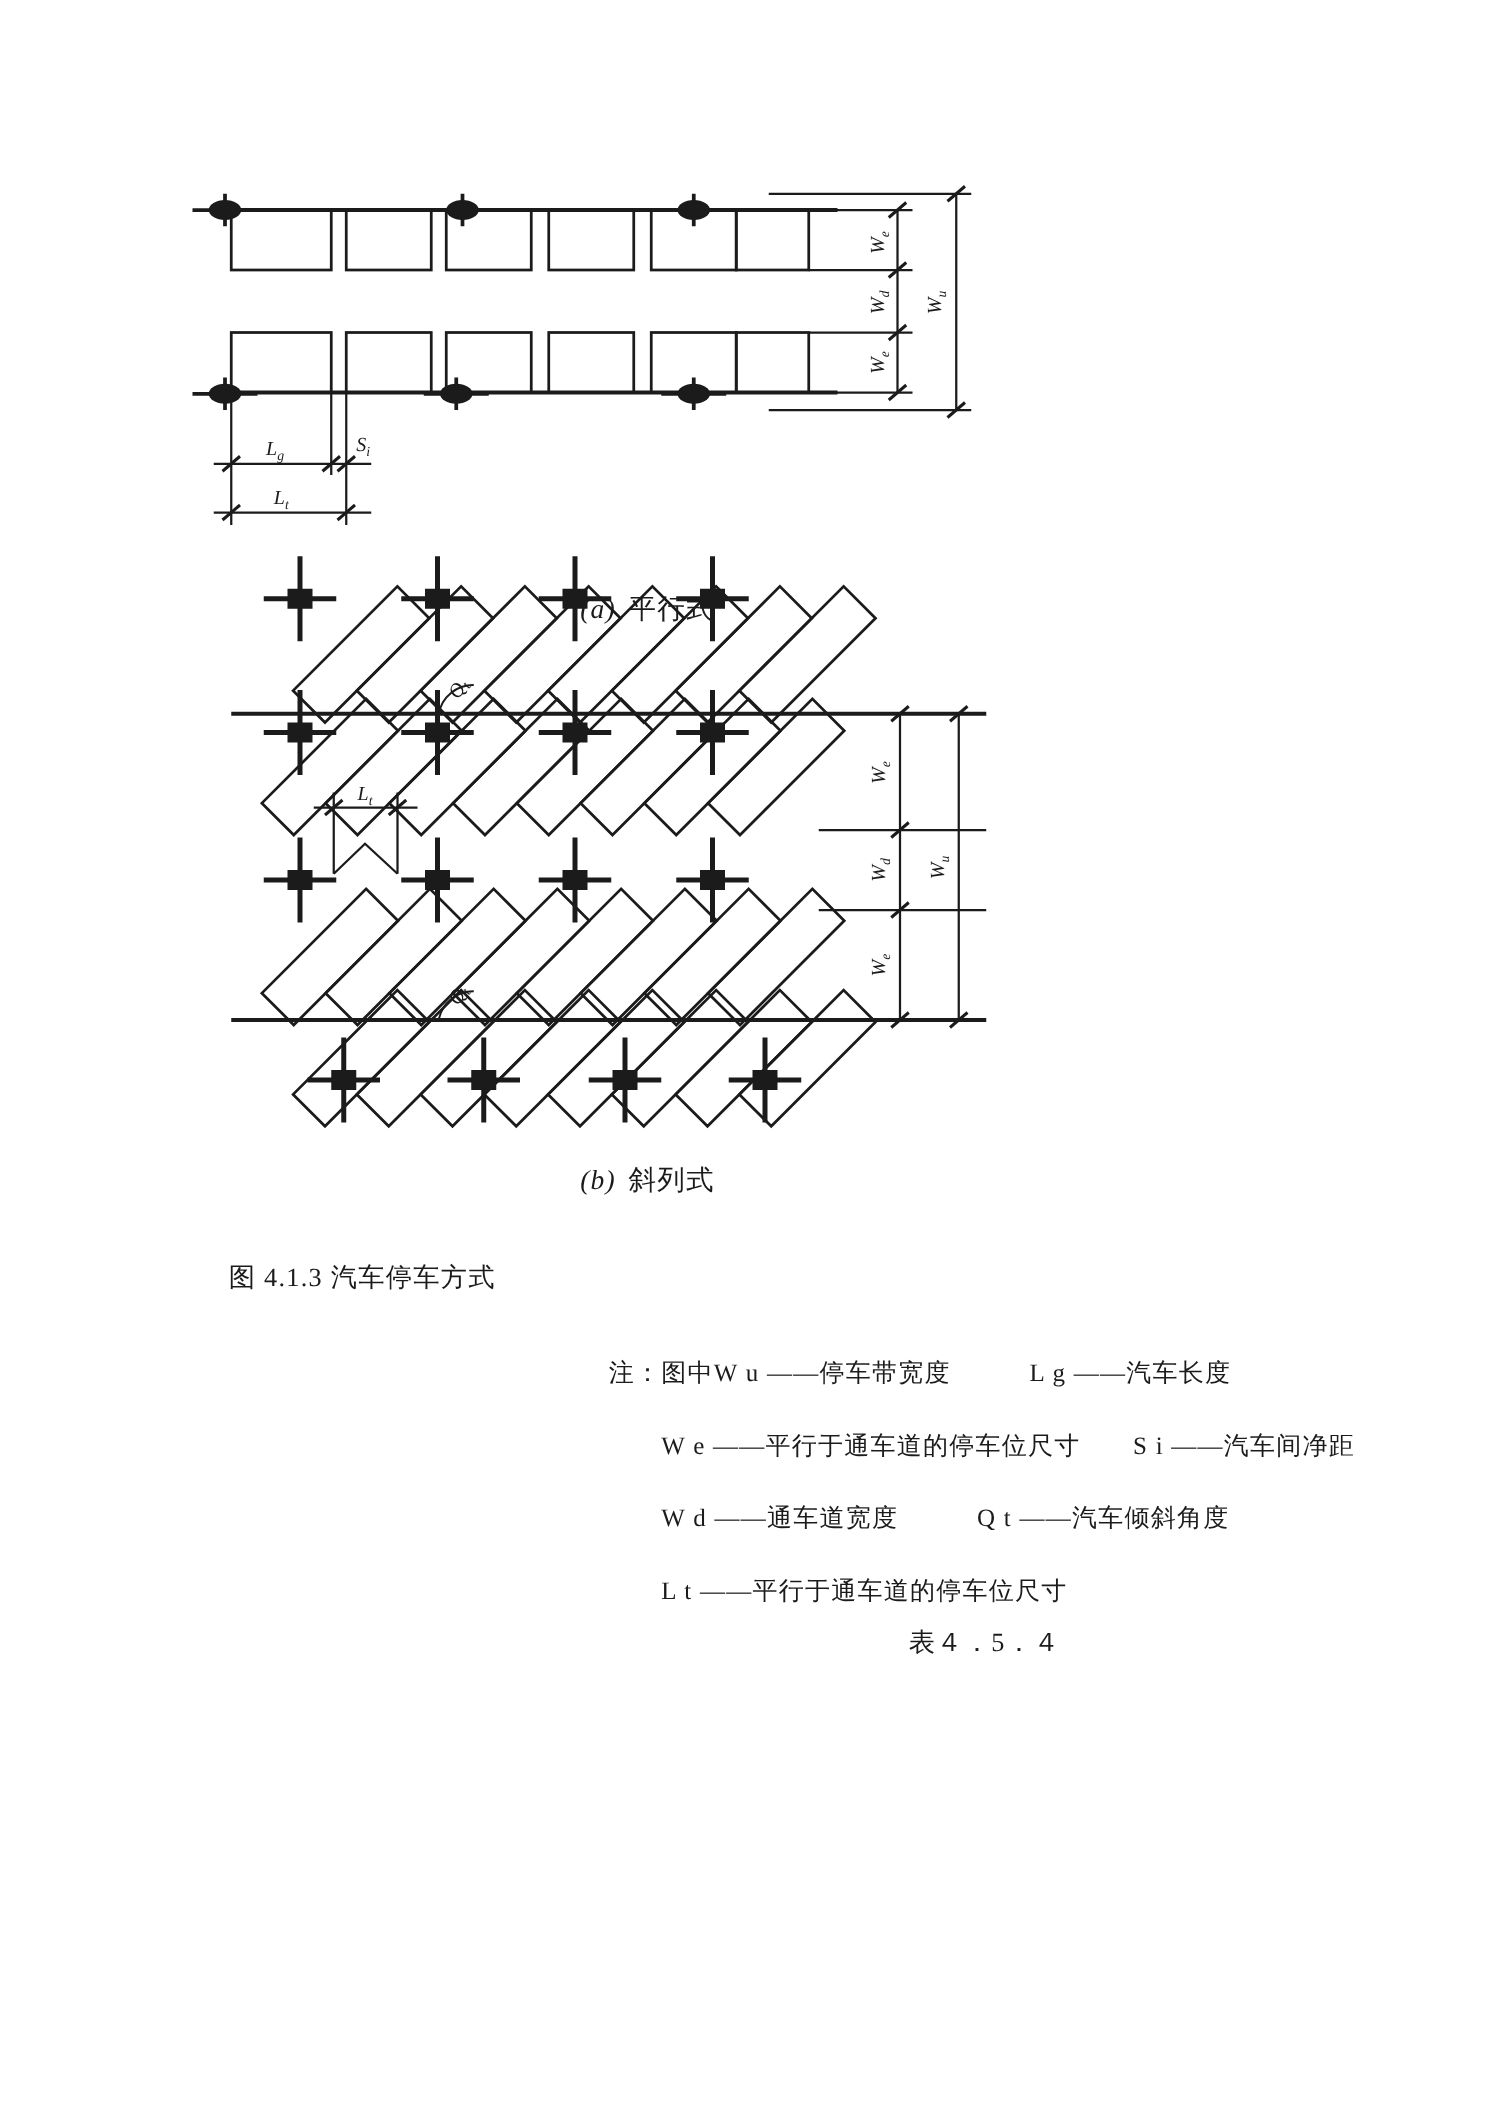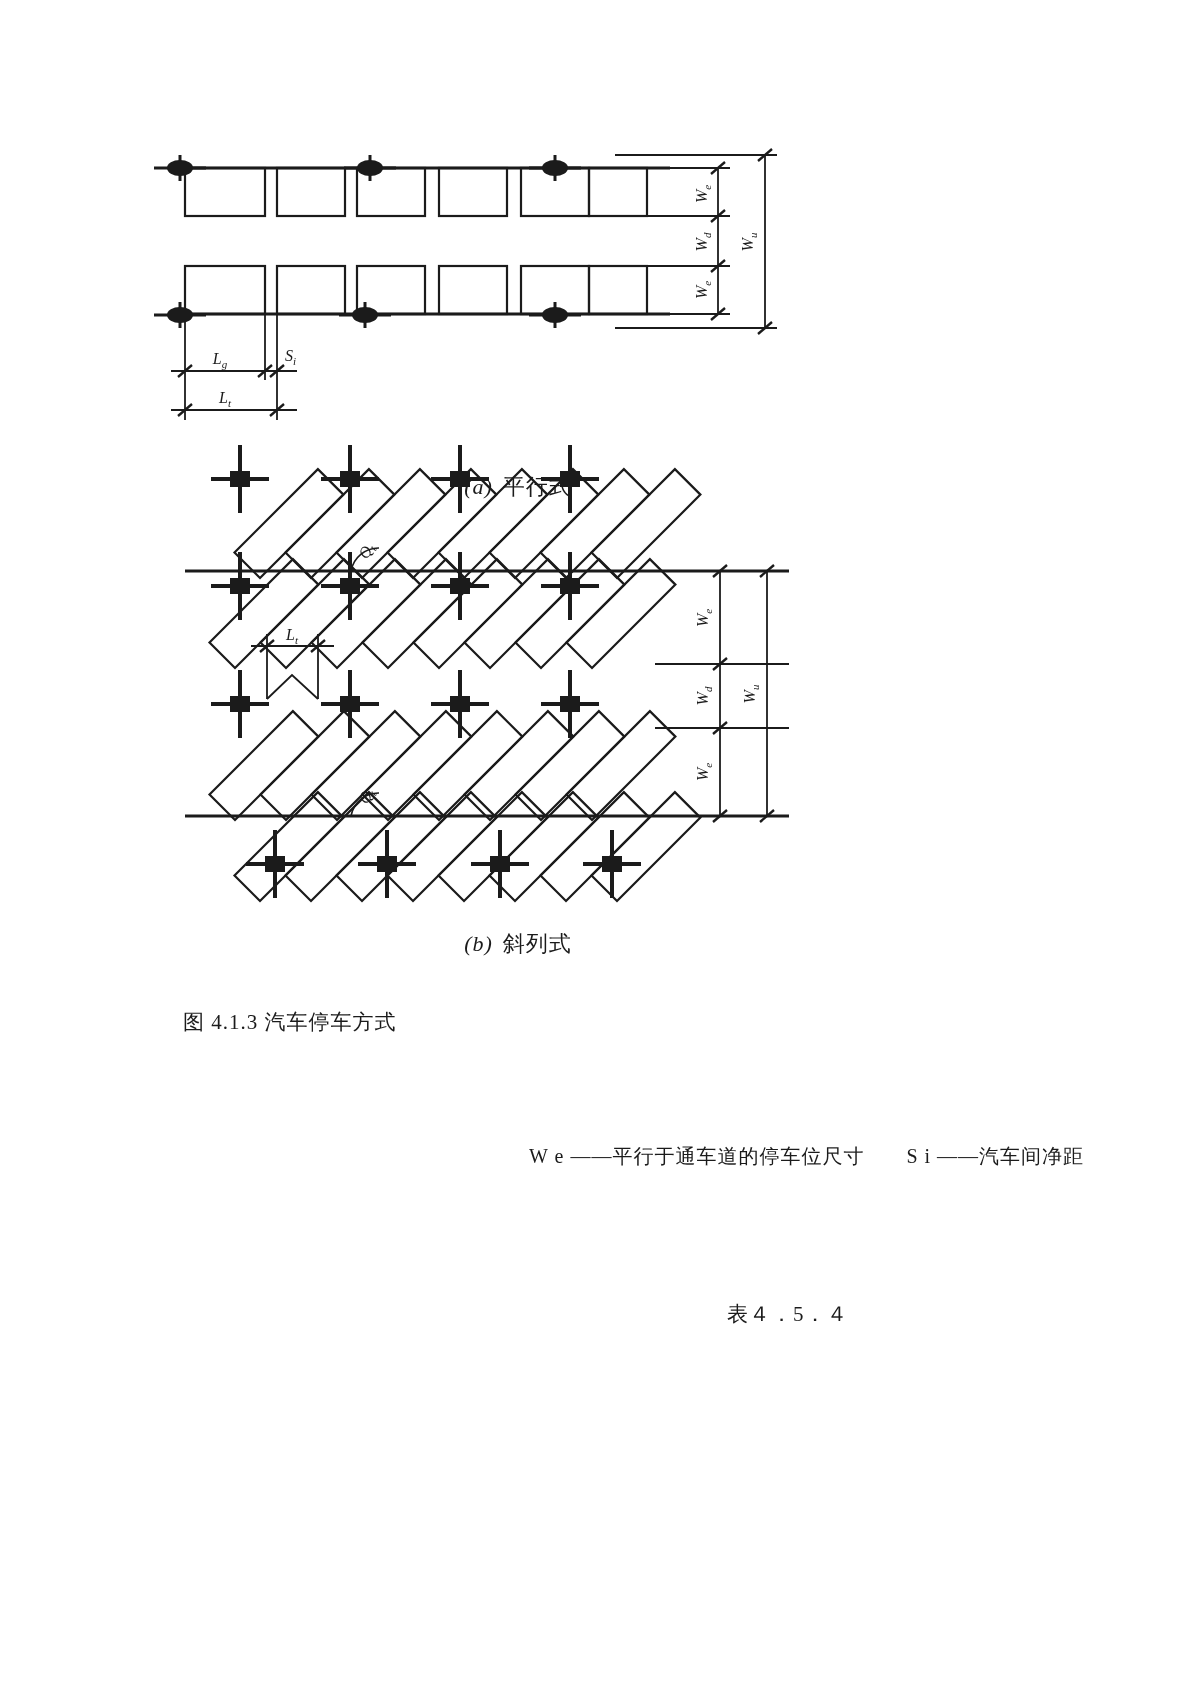--- a/index.html
+++ b/index.html
@@ -225,17 +225,20 @@
     <text font-size="13" transform="translate(192,349) rotate(-60)"><tspan>Q</tspan><tspan class="sub" dy="3">t</tspan></text>
     <text text-anchor="middle" x="117" y="184"><tspan>L</tspan><tspan class="sub" dy="4">t</tspan></text>
   </svg>
 
   <div class="abs caption" style="left:415px;top:903px;width:180px">
     <span class="marker">(b)</span><span>斜列式</span>
   </div>
 
   <div class="abs fig-title" style="left:183px;top:1008px">图 4.1.3 汽车停车方式</div>
 
+  <div class="abs note-line" style="left:487px;top:1085px">注：图中W u ——停车带宽度　　　L g ——汽车长度</div>
   <div class="abs note-line" style="left:529px;top:1143px">W e ——平行于通车道的停车位尺寸　　S i ——汽车间净距</div>
+  <div class="abs note-line" style="left:529px;top:1201px">W d ——通车道宽度　　　Q t ——汽车倾斜角度</div>
+  <div class="abs note-line" style="left:529px;top:1259px">L t ——平行于通车道的停车位尺寸</div>
 
   <div class="abs table-line" style="left:727px;top:1300px">表４．5．４</div>
 
 </div>
 
 </body></html>

